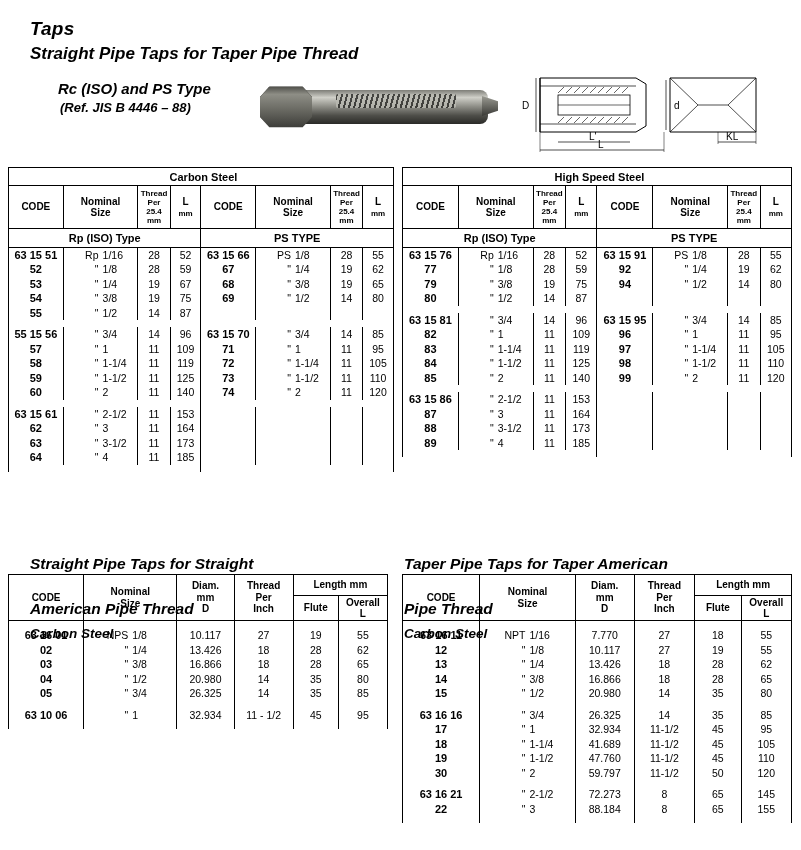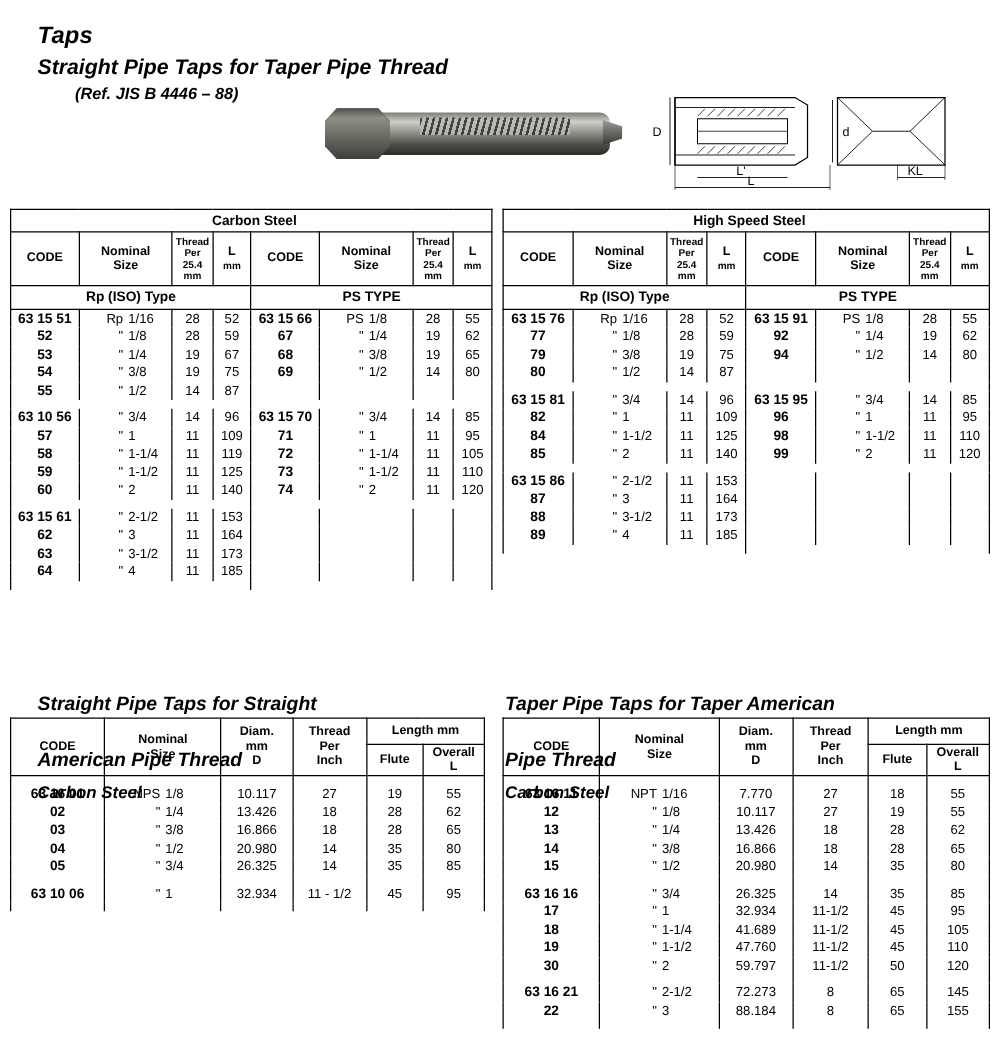--- a/index.html
+++ b/index.html
@@ -70,20 +70,21 @@
   .nv{display:inline-block;width:34px;text-align:left;}
 </style>
 </head>
 <body>
 
 <div class="page">
 
   <div class="hdr">
     <div class="t1">Taps</div>
     <div class="t2">Straight Pipe Taps for Taper Pipe Thread</div>
+    <div class="t3">Rc (ISO) and PS Type</div>
     <div class="t4">(Ref. JIS B 4446 – 88)</div>
   </div>
 
   <div class="photo">
     <div class="body"></div>
     <div class="flute"></div>
     <div class="hex"></div>
     <div class="tip"></div>
   </div>
 
@@ -238,21 +239,21 @@
           <td class="nb-t nb-b"></td>
           <td class="nb-t nb-b"></td>
           <td class="nb-t nb-b"></td>
           <td class="nb-t nb-b"></td>
         </tr>
         <tr class="gap">
           <td colspan="4"></td>
           <td colspan="4"></td>
         </tr>
         <tr class="rowh">
-          <td class="code nb-t nb-b">63 10 56</td>
+          <td class="code nb-t nb-b">55 15 56</td>
           <td class="nb-t nb-b">
             <div class="nominal-cell">
               <span class="nq">"</span>
               <span class="nv">3/4</span>
             </div>
           </td>
           <td class="nb-t nb-b">14</td>
           <td class="nb-t nb-b">96</td>
           <td class="code nb-t nb-b">63 15 70</td>
           <td class="nb-t nb-b">
@@ -547,20 +548,40 @@
           <td class="nb-t nb-b">
             <div class="nominal-cell">
               <span class="nq">"</span>
               <span class="nv">1</span>
             </div>
           </td>
           <td class="nb-t nb-b">11</td>
           <td class="nb-t nb-b">95</td>
         </tr>
         <tr class="rowh">
+          <td class="code nb-t nb-b">83</td>
+          <td class="nb-t nb-b">
+            <div class="nominal-cell">
+              <span class="nq">"</span>
+              <span class="nv">1-1/4</span>
+            </div>
+          </td>
+          <td class="nb-t nb-b">11</td>
+          <td class="nb-t nb-b">119</td>
+          <td class="code nb-t nb-b">97</td>
+          <td class="nb-t nb-b">
+            <div class="nominal-cell">
+              <span class="nq">"</span>
+              <span class="nv">1-1/4</span>
+            </div>
+          </td>
+          <td class="nb-t nb-b">11</td>
+          <td class="nb-t nb-b">105</td>
+        </tr>
+        <tr class="rowh">
           <td class="code nb-t nb-b">84</td>
           <td class="nb-t nb-b">
             <div class="nominal-cell">
               <span class="nq">"</span>
               <span class="nv">1-1/2</span>
             </div>
           </td>
           <td class="nb-t nb-b">11</td>
           <td class="nb-t nb-b">125</td>
           <td class="code nb-t nb-b">98</td>

